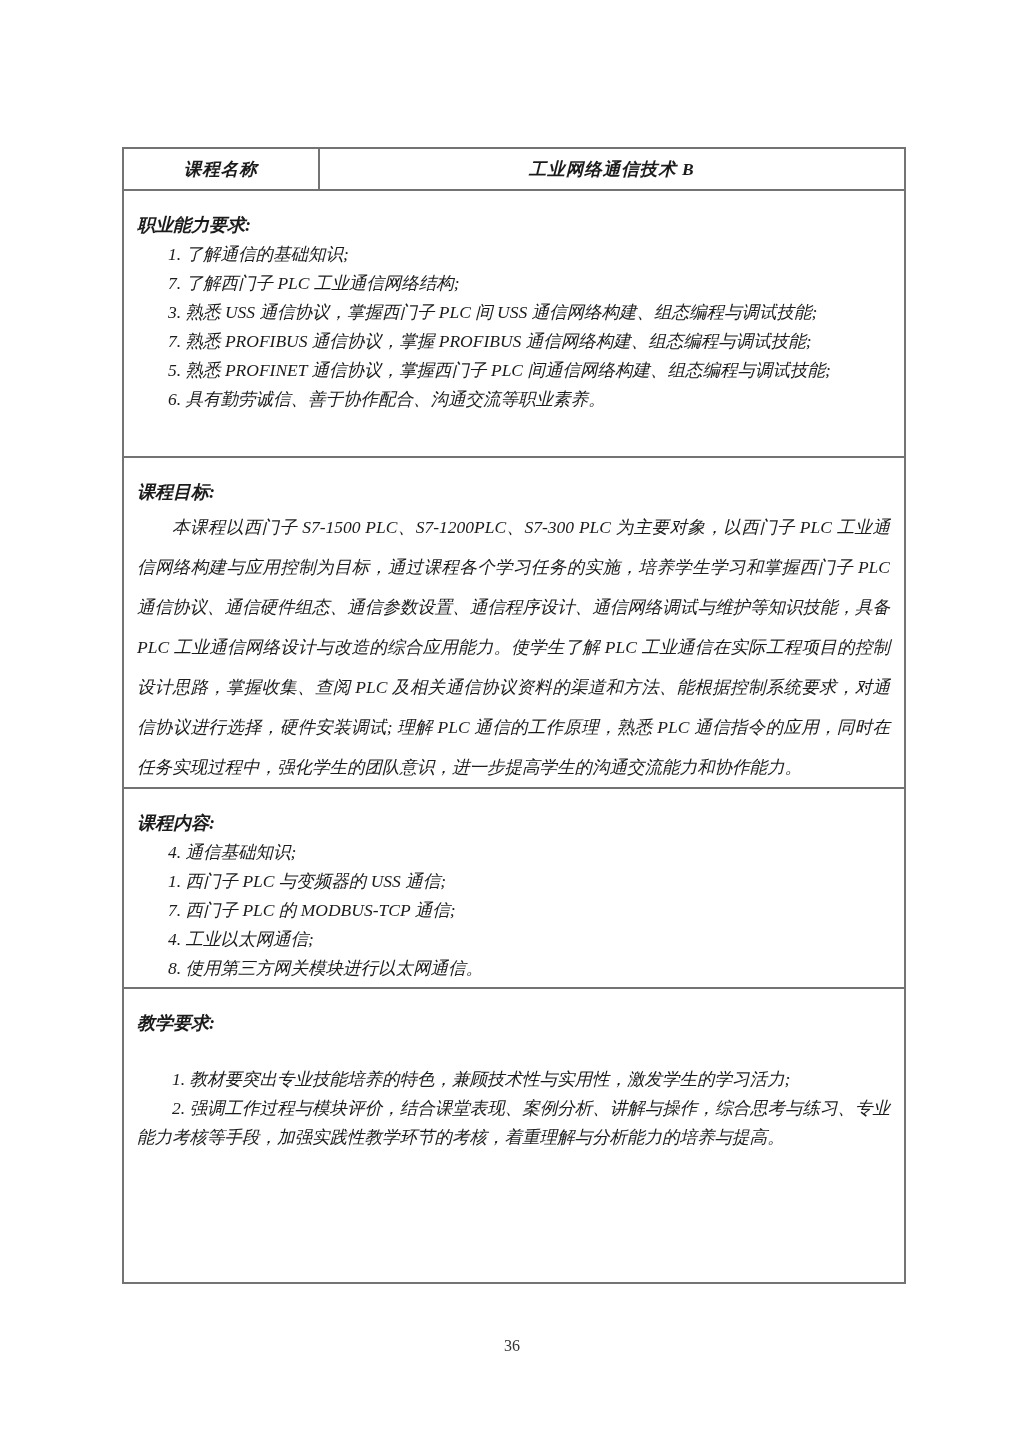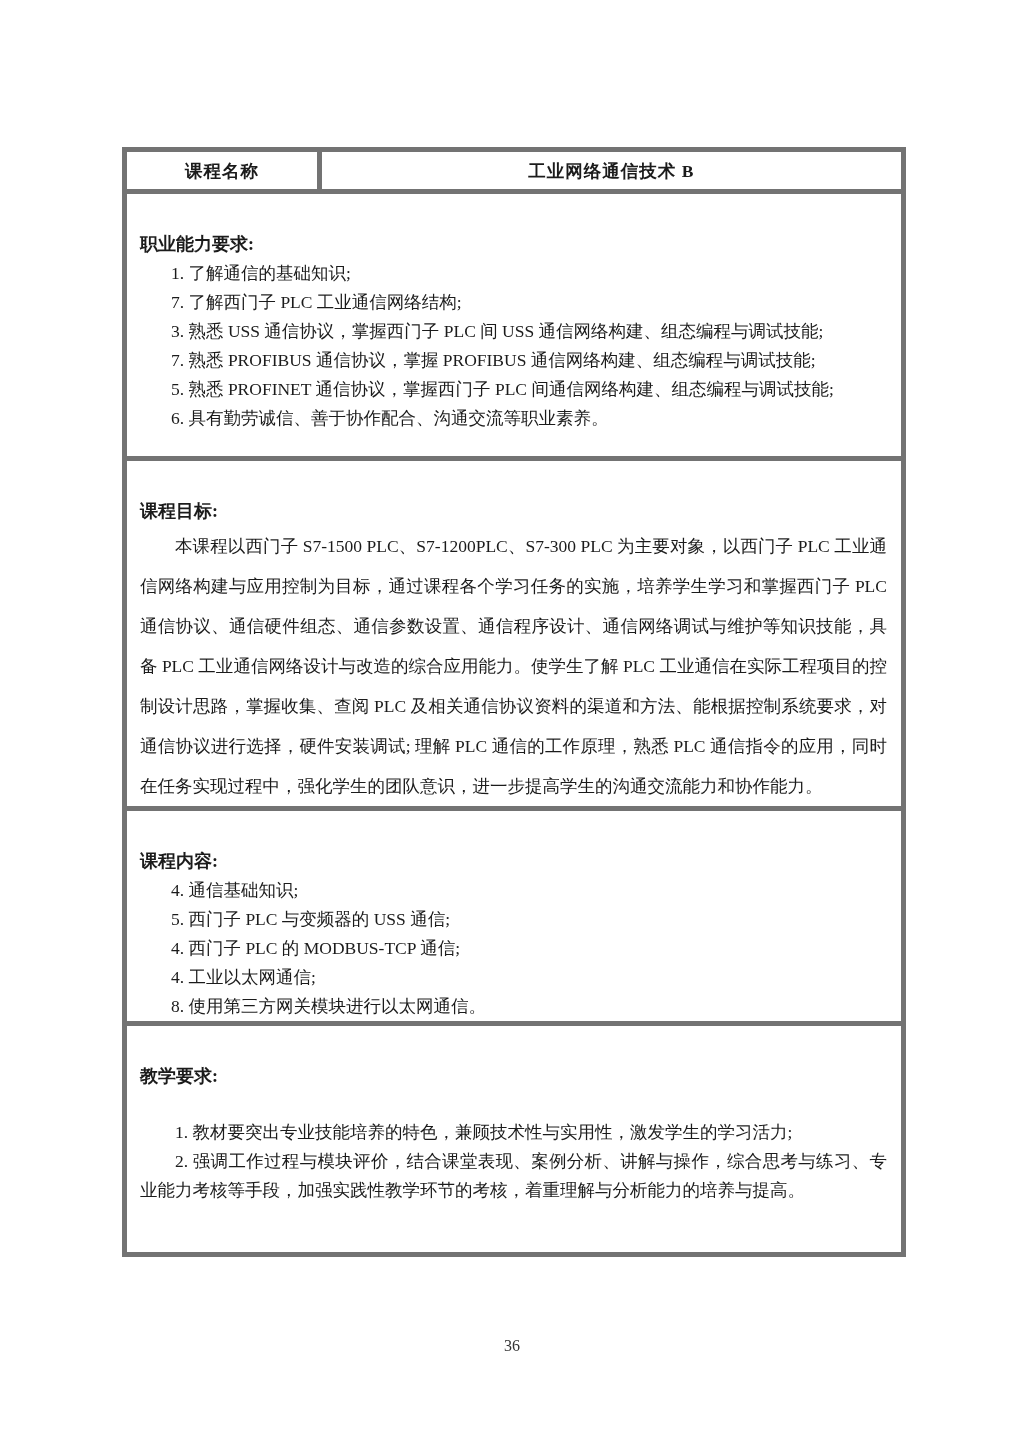--- a/index.html
+++ b/index.html
@@ -19,43 +19,44 @@
   table.doc-table {
     position: absolute;
     left: 122px;
     top: 147px;
     width: 784px;
     border-collapse: collapse;
     table-layout: fixed;
     border: 2px solid #1f1f1f;
   }
   table.doc-table td {
-    border: 5px solid #737373;
+    border: 2px solid #737373;
     font-size: 17.5px;
+    font-style: italic;
   }
   col.c { width: 25%; }
   td.hcell {
     height: 42px;
     text-align: center;
     vertical-align: middle;
     letter-spacing: 1px;
   }
   td.hlabel { font-weight: bold; font-size: 18px; }
   td.hvalue { font-weight: normal; }
   td.htitle { font-weight: bold; font-size: 18px; margin-left: 32px; }
   td.section {
     vertical-align: top;
-    padding: 36px 14px 0 13px;
+    padding: 20px 14px 0 13px;
     line-height: 29px;
     text-align: left;
   }
   td.sec1 { height: 267px; }
   td.sec2 { height: 290px; }
   td.sec3 { height: 200px; }
-  td.sec4 { height: 231px; }
+  td.sec4 { height: 295px; }
   .sec-title {
     font-weight: bold;
     font-size: 18px;
   }
   .item {
     padding-left: 31px;
   }
   .para {
     text-indent: 2em;
     text-align: justify;
@@ -114,22 +115,22 @@
       <td class="section sec2" colspan="4">
         <div class="sec-title">课程目标:</div>
         <p class="para">本课程以西门子 S7-1500 PLC、S7-1200PLC、S7-300 PLC 为主要对象，以西门子 PLC 工业通信网络构建与应用控制为目标，通过课程各个学习任务的实施，培养学生学习和掌握西门子 PLC 通信协议、通信硬件组态、通信参数设置、通信程序设计、通信网络调试与维护等知识技能，具备 PLC 工业通信网络设计与改造的综合应用能力。使学生了解 PLC 工业通信在实际工程项目的控制设计思路，掌握收集、查阅 PLC 及相关通信协议资料的渠道和方法、能根据控制系统要求，对通信协议进行选择，硬件安装调试; 理解 PLC 通信的工作原理，熟悉 PLC 通信指令的应用，同时在任务实现过程中，强化学生的团队意识，进一步提高学生的沟通交流能力和协作能力。</p>
       </td>
     </tr>
 
     <tr>
       <td class="section sec3" colspan="4">
         <div class="sec-title">课程内容:</div>
         <div class="item">4. 通信基础知识;</div>
-        <div class="item">5. 西门子 PLC 与变频器的 USS 通信;</div>
-        <div class="item">4. 西门子 PLC 的 MODBUS-TCP 通信;</div>
+        <div class="item">1. 西门子 PLC 与变频器的 USS 通信;</div>
+        <div class="item">7. 西门子 PLC 的 MODBUS-TCP 通信;</div>
         <div class="item">4. 工业以太网通信;</div>
         <div class="item">8. 使用第三方网关模块进行以太网通信。</div>
       </td>
     </tr>
 
     <tr>
       <td class="section sec4" colspan="4">
         <div class="sec-title">教学要求:</div>
         <p class="req-item req-first">1. 教材要突出专业技能培养的特色，兼顾技术性与实用性，激发学生的学习活力;</p>
         <p class="req-item">2. 强调工作过程与模块评价，结合课堂表现、案例分析、讲解与操作，综合思考与练习、专业能力考核等手段，加强实践性教学环节的考核，着重理解与分析能力的培养与提高。</p>

